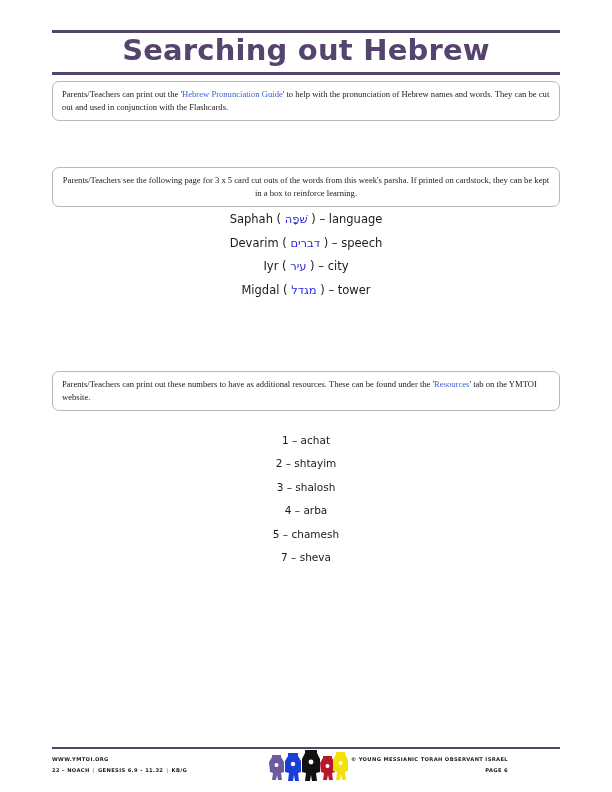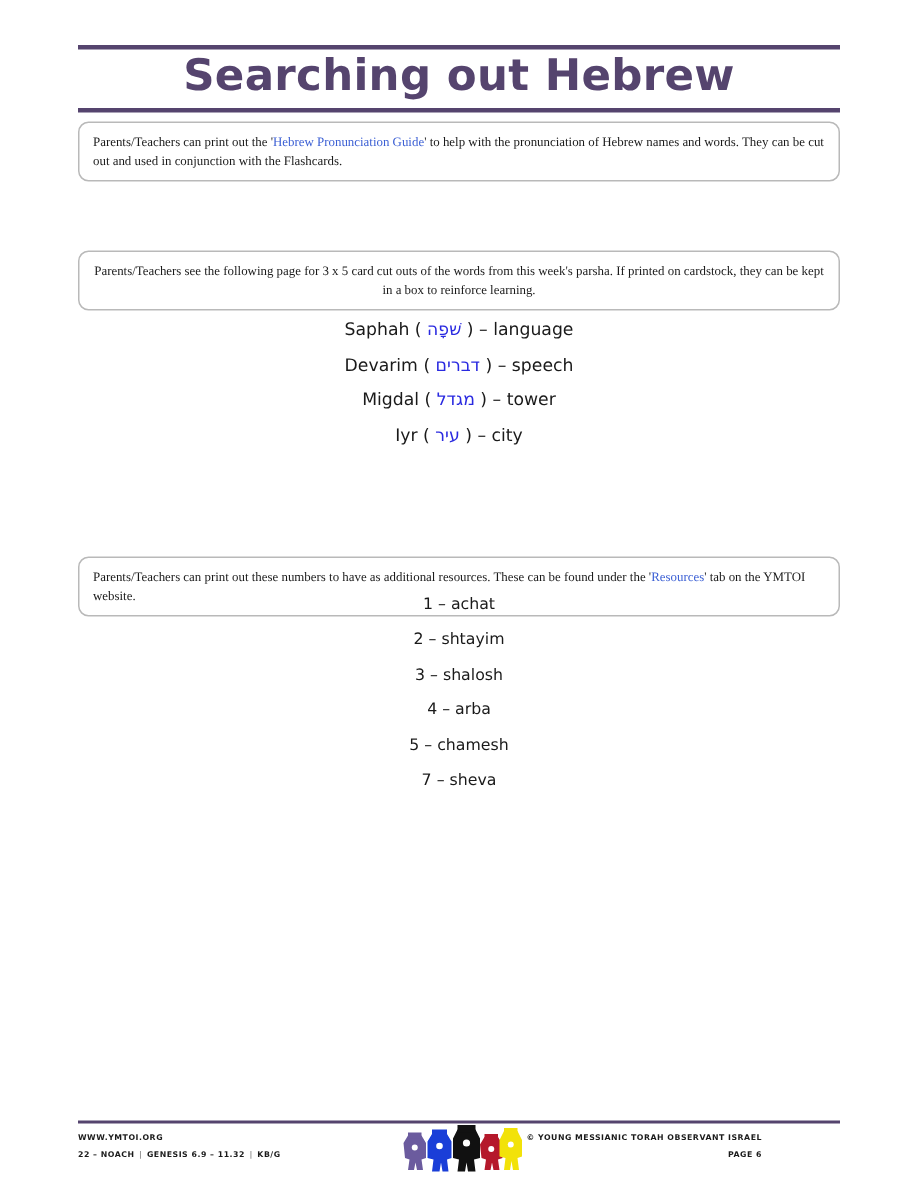--- a/index.html
+++ b/index.html
@@ -99,21 +99,21 @@
     text-align: center;
     font-family: "DejaVu Sans", sans-serif;
     color: #1a1a1a;
   }
   #words-list {
     top: 208px;
     font-size: 11.5px;
     line-height: 23.5px;
   }
   #numbers-list {
-    top: 392px;
+    top: 429px;
     font-size: 10.5px;
     line-height: 23.4px;
   }
   .hebrew {
     color: #2a2ae0;
     font-family: "DejaVu Sans", sans-serif;
     direction: rtl;
     unicode-bidi: embed;
     font-size: 11.5px;
   }
@@ -179,22 +179,22 @@
 
   <div class="section-heading" id="heading-words">WORDS</div>
 
   <div class="note-box" id="note-words">
     <span>Parents/Teachers see the following page for 3 x 5 card cut outs of the words from this week's parsha. If printed on cardstock, they can be kept in a box to reinforce learning.</span>
   </div>
 
   <div class="centered-list" id="words-list">
       <div class="list-row"><span>Saphah ( </span><span class="hebrew">שׁפָה</span><span> ) – language</span></div>
       <div class="list-row"><span>Devarim ( </span><span class="hebrew">דברים</span><span> ) – speech</span></div>
+      <div class="list-row"><span>Iyr ( </span><span class="hebrew">עיר</span><span> ) – city</span></div>
       <div class="list-row"><span>Migdal ( </span><span class="hebrew">מגדל</span><span> ) – tower</span></div>
-      <div class="list-row"><span>Iyr ( </span><span class="hebrew">עיר</span><span> ) – city</span></div>
     </div>
 
   <div class="section-heading" id="heading-numbers">ISRAEL</div>
 
   <div class="note-box" id="note-nums">
     <span>Parents/Teachers can print out these numbers to have as additional resources. These can be found under the '</span><span class="link">Resources</span><span>' tab on the YMTOI website.</span>
   </div>
 
   <div class="centered-list" id="numbers-list">
       <div class="list-row"><span>1</span><span> – achat</span></div>

